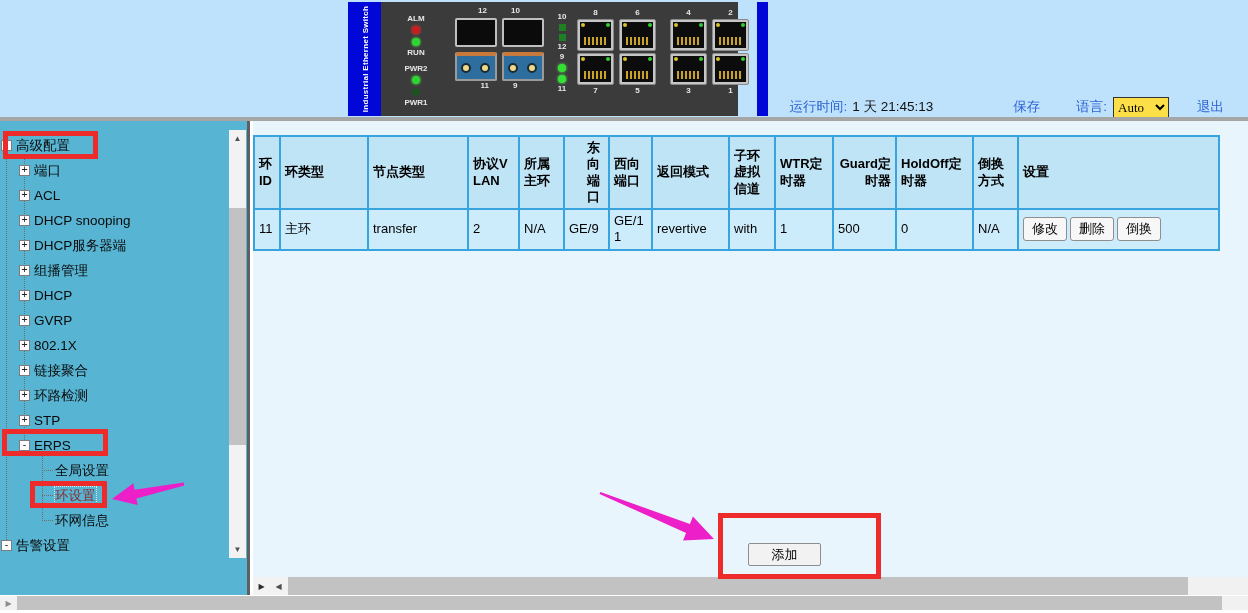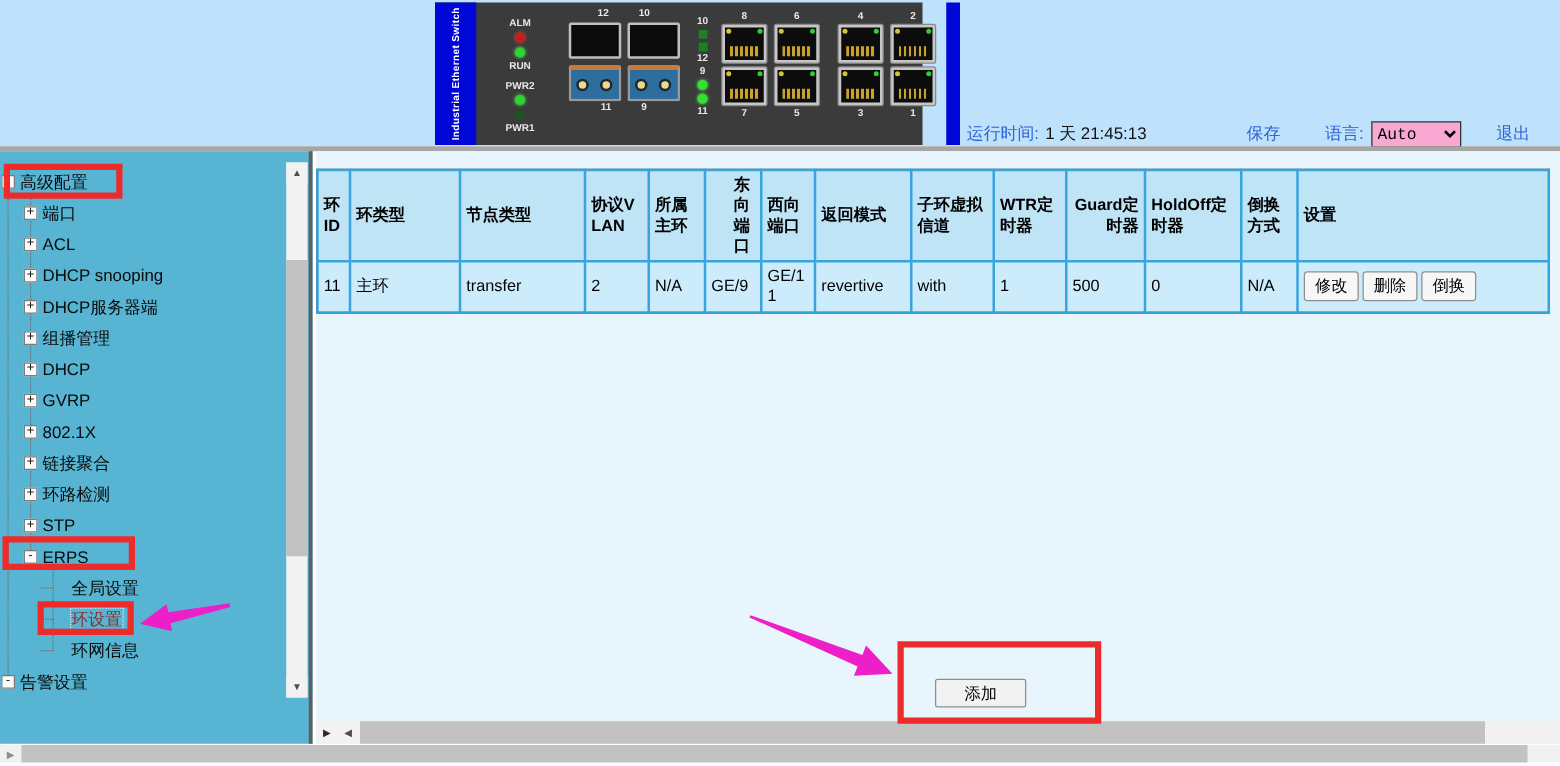--- a/index.html
+++ b/index.html
@@ -7,22 +7,22 @@
     font-family:"Liberation Sans", sans-serif; }
 
   
   #banner { position:absolute; left:0; top:0; width:1248px; height:117px; background:#BEE2FB; }
   #topbar { position:absolute; top:96px; right:24px; height:22px; display:flex; align-items:center;
     font-size:13.5px; white-space:nowrap; }
   .blue-link { color:#2E63D6; text-decoration:none; cursor:pointer; }
   .uptime-val { color:#111; margin-left:5px; }
   #save-link { margin-left:80px; }
   #lang-label { margin-left:36px; }
-  #lang-select { margin-left:6px; width:72px; height:21px; font-size:13px;
-    font-family:Liberation Mono, monospace; background:#f9a8d4; border:1px solid #333; }
+  #lang-select { margin-left:6px; width:56px; height:21px; font-size:13px;
+    font-family:Liberation Serif, serif; background:#fde047; border:1px solid #333; }
   #logout-link { margin-left:28px; }
 
   
   #device { position:absolute; left:348px; top:2px; width:390px; height:114px; background:#3B3B3B;
     display:flex; }
   #dev-left-strip { width:33px; height:100%; background:#0007D6; position:relative; flex:0 0 auto; }
   #dev-left-strip span { position:absolute; left:50%; top:50%;
     transform:translate(-50%,-50%) rotate(-90deg); white-space:nowrap;
     color:#fff; font-size:8px; font-weight:bold; letter-spacing:.3px; }
   #dev-right-strip { width:11px; height:100%; background:#0007D6; flex:0 0 auto; }
@@ -58,21 +58,21 @@
   #h-divider { position:absolute; left:0; top:117px; width:1248px; height:4px; background:#A6A6A6; }
 
   
   #sidebar { position:absolute; left:0; top:121px; width:250px; height:474px; background:#57B4D2;
     border-right:3px solid #5f5f5f; overflow:hidden; }
   #tree { position:absolute; left:0; top:12px; width:228px; }
   .tree-item { height:25px; display:flex; align-items:center; font-size:13.5px; color:#0a0a0a;
     cursor:pointer; white-space:nowrap; position:relative; }
   .tree-item.lvl0 { padding-left:1px; }
   .tree-item.lvl1 { padding-left:19px; }
-  .tree-item.lvl2 { padding-left:32px;gap:12px; }
+  .tree-item.lvl2 { padding-left:42px; }
   .tree-toggle { width:11px; height:11px; background:#FCFCFC; border:1px solid #7d7d7d;
     font-size:10px; line-height:8px; text-align:center; color:#222; margin-right:4px; flex:0 0 auto;
     font-family:"DejaVu Sans Mono",monospace; }
   .tree-stub { width:11px; height:1px; border-bottom:1px dotted #7a6a5a; margin-right:2px; flex:0 0 auto; }
   .tree-label.selected { color:#8B2F2F; outline:1px dotted #dfe6ea; }
   .spine { position:absolute; width:1px; border-left:1px dotted #6d6d6d; }
   #spine-root { left:6px; top:35px; height:390px; }
   #spine-l1 { left:24px; top:38px; height:287px; }
   #spine-l2 { left:42px; top:330px; height:70px; }
 
@@ -351,21 +351,21 @@
     <thead>
         <tr id="table-head-row">
           <th style="width: 26px;">环ID</th>
           <th style="width: 88px;">环类型</th>
           <th style="width: 100px;">节点类型</th>
           <th style="width: 51px;">协议VLAN</th>
           <th style="width: 45px;">所属主环</th>
           <th style="width: 45px; padding-left: 22px;">东向端口</th>
           <th style="width: 43px;">西向端口</th>
           <th style="width: 77px;">返回模式</th>
-          <th style="width: 66px;">子环虚拟信道</th>
+          <th style="width: 46px;">子环虚拟信道</th>
           <th style="width: 58px;">WTR定时器</th>
           <th style="width: 63px; text-align: right;">Guard定时器</th>
           <th style="width: 77px;">HoldOff定时器</th>
           <th style="width: 45px;">倒换方式</th>
           <th style="width: 201px;">设置</th>
         </tr>
       </thead>
     <tbody id="table-body">
         <tr>
           <td>11</td>

